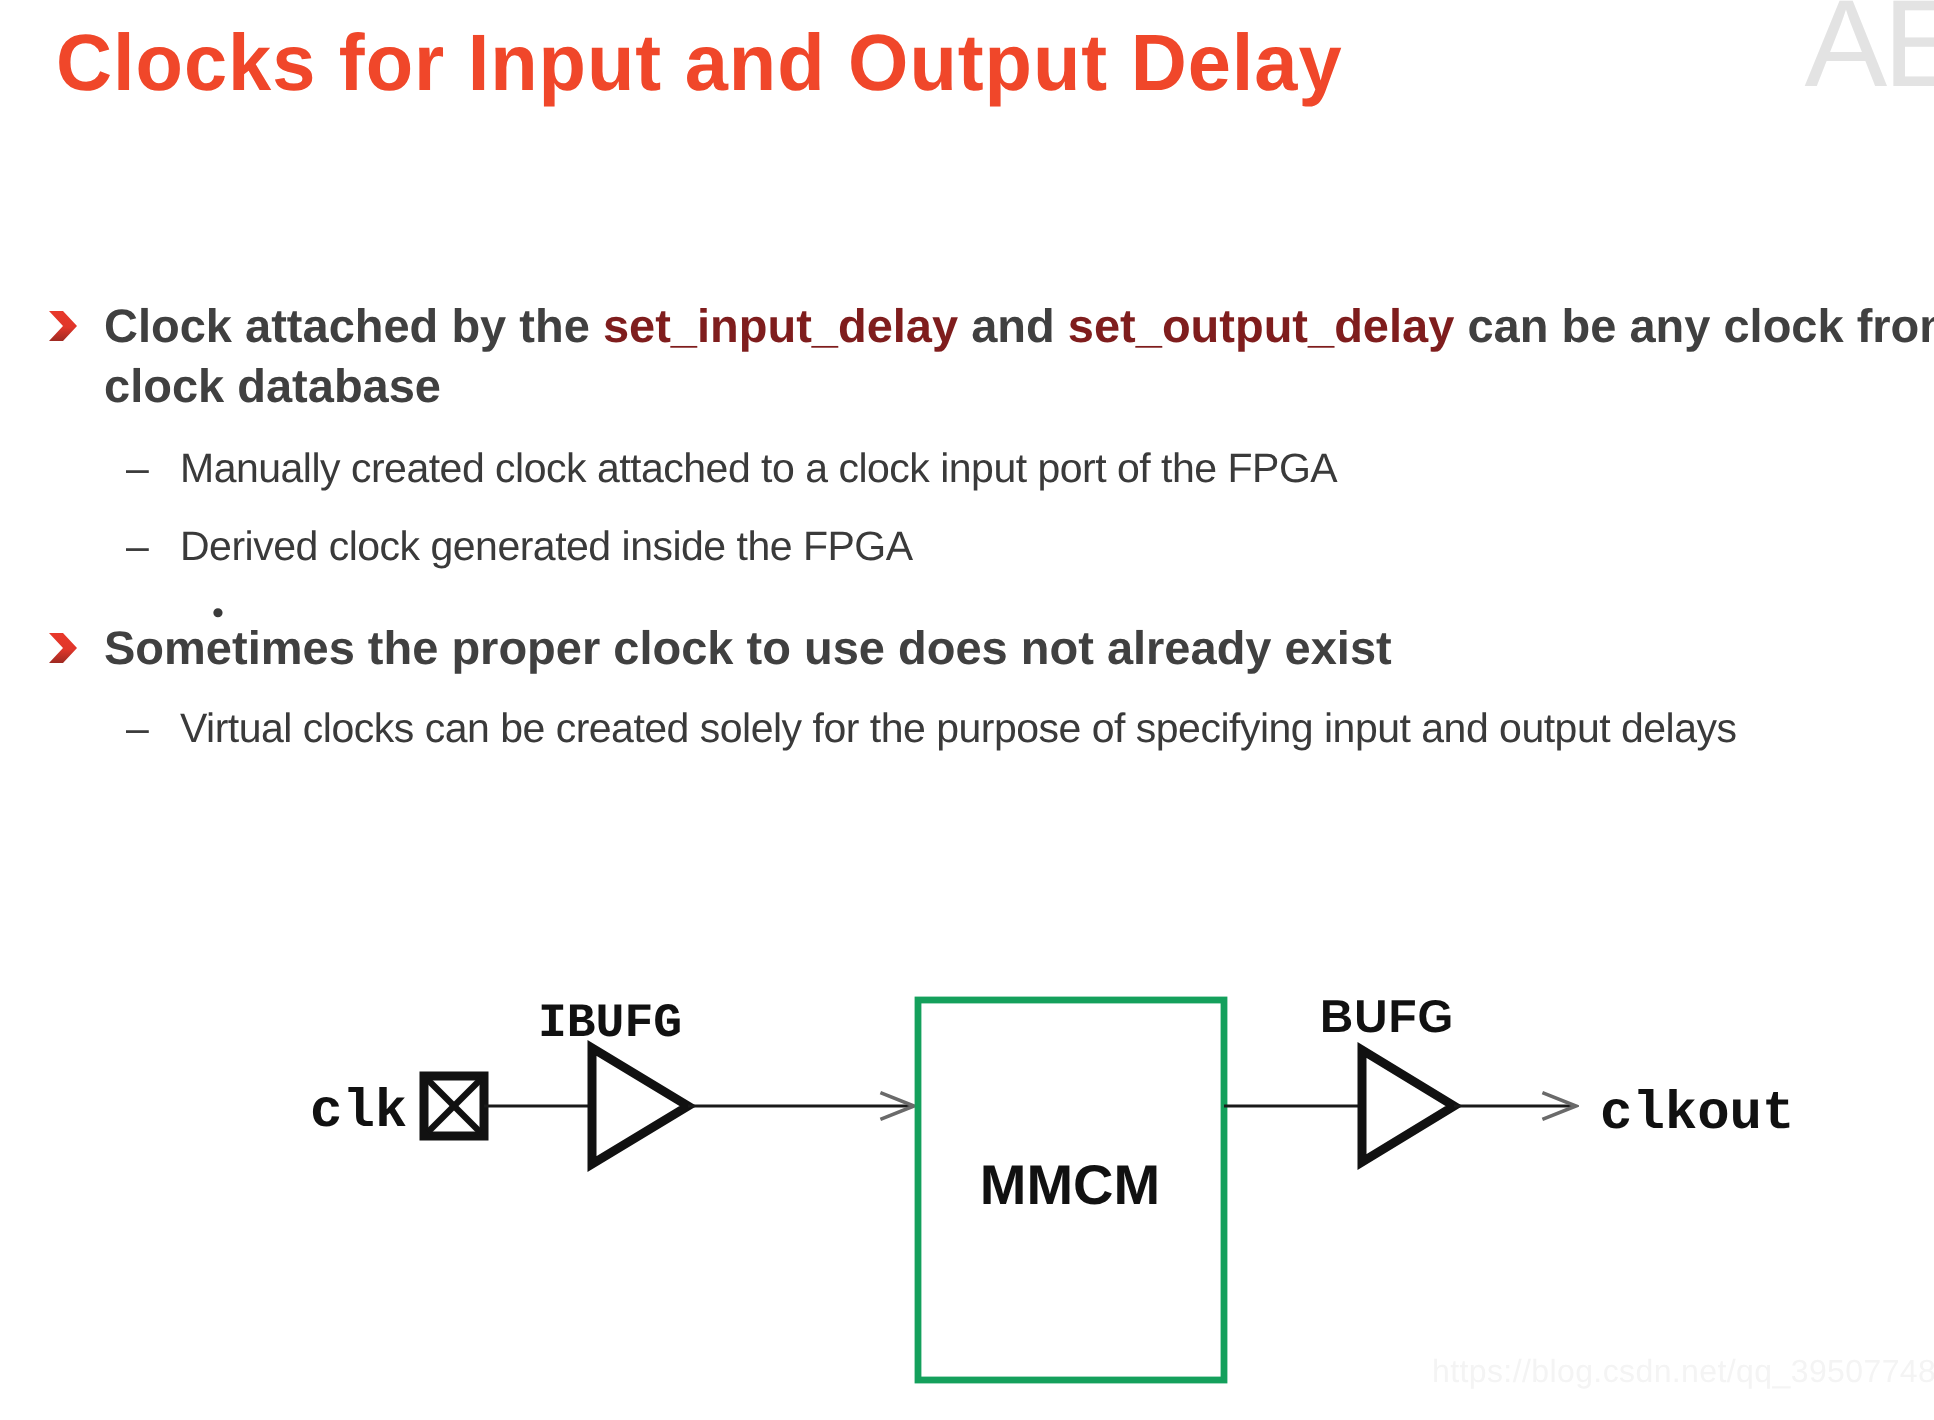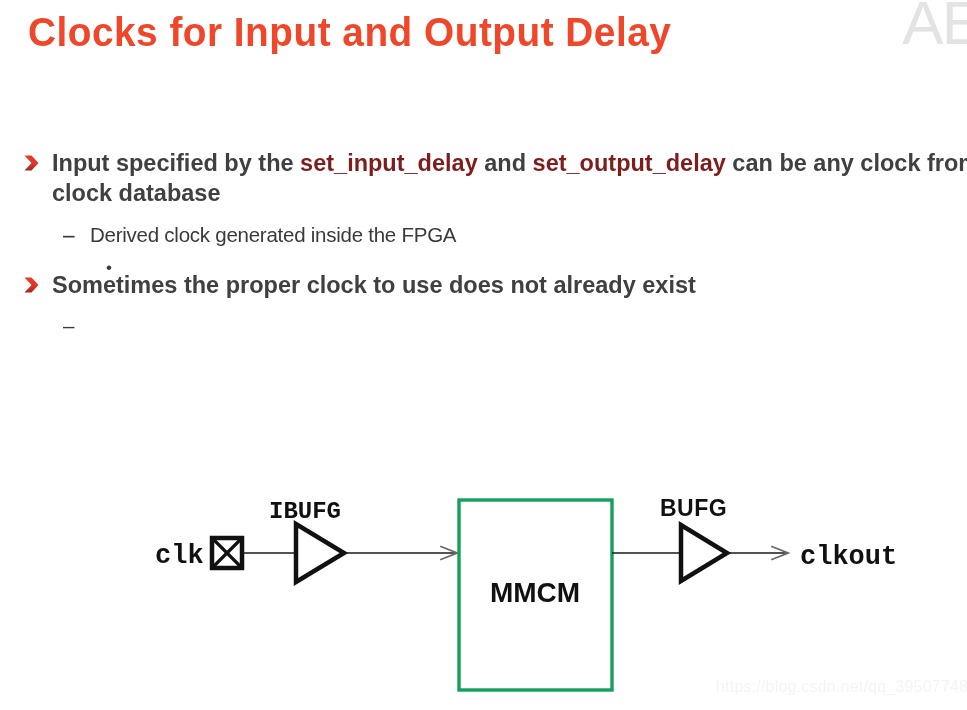--- a/index.html
+++ b/index.html
@@ -144,45 +144,47 @@
     <svg class="chev" viewBox="0 0 15 16">
       <defs>
         <linearGradient id="chevgrad" x1="0" y1="0" x2="0" y2="1">
           <stop offset="0%" stop-color="#e8392b"></stop>
           <stop offset="55%" stop-color="#e0362a"></stop>
           <stop offset="100%" stop-color="#9e2a22"></stop>
         </linearGradient>
       </defs>
       <path d="M0.5,0.5 L7.5,0.5 L14.5,8 L7.5,15.5 L0.5,15.5 L7.5,8 Z" fill="url(#chevgrad)"></path>
     </svg>
-    <span>Input specified by the </span><span class="kw">set_input_delay</span><span> and </span><span class="kw">set_output_delay</span><span> can be any clock from the clock database</span>
+    <span>Clock attached by the </span><span class="kw">set_input_delay</span><span> and </span><span class="kw">set_output_delay</span><span> can be any clock from the clock database</span>
   </div>
 
   <div class="lvl2">
     <span class="dash">–</span>
+    <span>Manually created clock attached to a clock input port of the FPGA</span>
   </div>
 
   <div class="lvl2">
     <span class="dash">–</span>
     <span>Derived clock generated inside the FPGA</span>
   </div>
 
   <div class="lvl3">
     <span class="dot">•</span>
   </div>
 
   <div class="lvl1" style="margin-top:22px;">
     <svg class="chev" viewBox="0 0 15 16">
       <path d="M0.5,0.5 L7.5,0.5 L14.5,8 L7.5,15.5 L0.5,15.5 L7.5,8 Z" fill="url(#chevgrad)"></path>
     </svg>
     <span>Sometimes the proper clock to use does not already exist</span>
   </div>
 
   <div class="lvl2" style="width:880px;">
     <span class="dash">–</span>
+    <span>Virtual clocks can be created solely for the purpose of specifying input and output delays</span>
   </div>
 
 </div>
 
 <div class="diagram">
   <svg width="967" height="225" viewBox="0 0 967 225">
 
     <defs>
       <marker id="openarrow" viewBox="0 0 12 10" refX="11" refY="5" markerWidth="12" markerHeight="10" orient="auto">
         <path d="M0.5,0.8 L11,5 L0.5,9.2" fill="none" stroke="#6a6a6a" stroke-width="1.1"></path>

